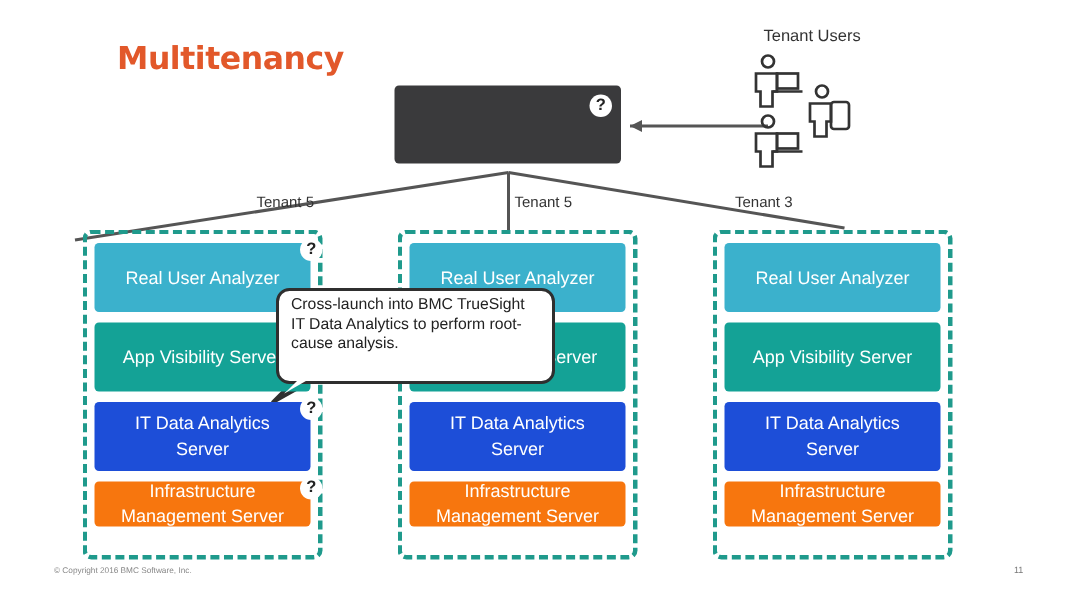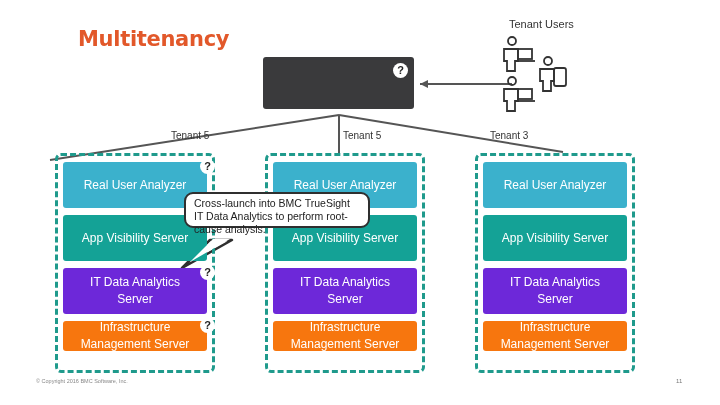--- a/index.html
+++ b/index.html
@@ -7,24 +7,24 @@
   .abs { position:absolute; }
   .title { left:30px; top:27px; font-size:21px; font-weight:bold; color:#e2582a; font-family:"DejaVu Sans", sans-serif; letter-spacing:-0.3px;margin-left:48px; }
   .pres { left:263px; top:57px; width:151px; height:52px; background:#3a3a3c; border-radius:3px; color:#fff; font-size:12px; display:flex; align-items:center; justify-content:center; }
   .help { width:15px; height:15px; border-radius:50%; background:#fff; color:#222; font-size:11px; font-weight:bold; display:flex; align-items:center; justify-content:center; line-height:1; }
   .tenant-label { font-size:10px; color:#333; }
   .small-label { font-size:11px; color:#333; }
   .group { border:3px dashed #1f9a8c; border-radius:6px; box-sizing:border-box; }
   .box { position:absolute; left:5px; width:144px; border-radius:3px; color:#fff; font-size:12px; text-align:center; display:flex; align-items:center; justify-content:center; line-height:17px; box-sizing:border-box; }
   .rua { top:6px; height:46px; background:#3bb1cc; }
   .avs { top:59px; height:46px; background:#14a296; }
-  .itda { top:112px; height:46px; background:#6d28d9;justify-content:center; }
+  .itda { top:112px; height:46px; background:#1d4ed8;justify-content:center; }
   .ims { top:165px; height:30px; background:#f7760e; }
   .box .help { position:absolute; right:-8px; top:-3px; }
-  .callout { left:184px; top:192px; width:186px; height:36px; background:#fff; border:2.5px solid #2f2f2f; border-radius:9px; box-sizing:border-box; padding:3px 8px; font-size:10.5px; line-height:13px; color:#222; }
+  .callout { left:184px; top:192px; width:186px; height:64px; background:#fff; border:2.5px solid #2f2f2f; border-radius:9px; box-sizing:border-box; padding:3px 8px; font-size:10.5px; line-height:13px; color:#222; }
   .footer { left:36px; top:378px; font-size:5.5px; color:#888; }
   .pagenum { left:676px; top:378px; font-size:6px; color:#777; }
 </style>
 </head>
 <body>
 
 <svg class="abs" style="left:0;top:0;" width="720" height="405">
   <line x1="339" y1="115" x2="50" y2="160" stroke="#555" stroke-width="2"></line>
   <line x1="339" y1="115" x2="339" y2="156" stroke="#555" stroke-width="2"></line>
   <line x1="339" y1="115" x2="563" y2="152" stroke="#555" stroke-width="2"></line>

